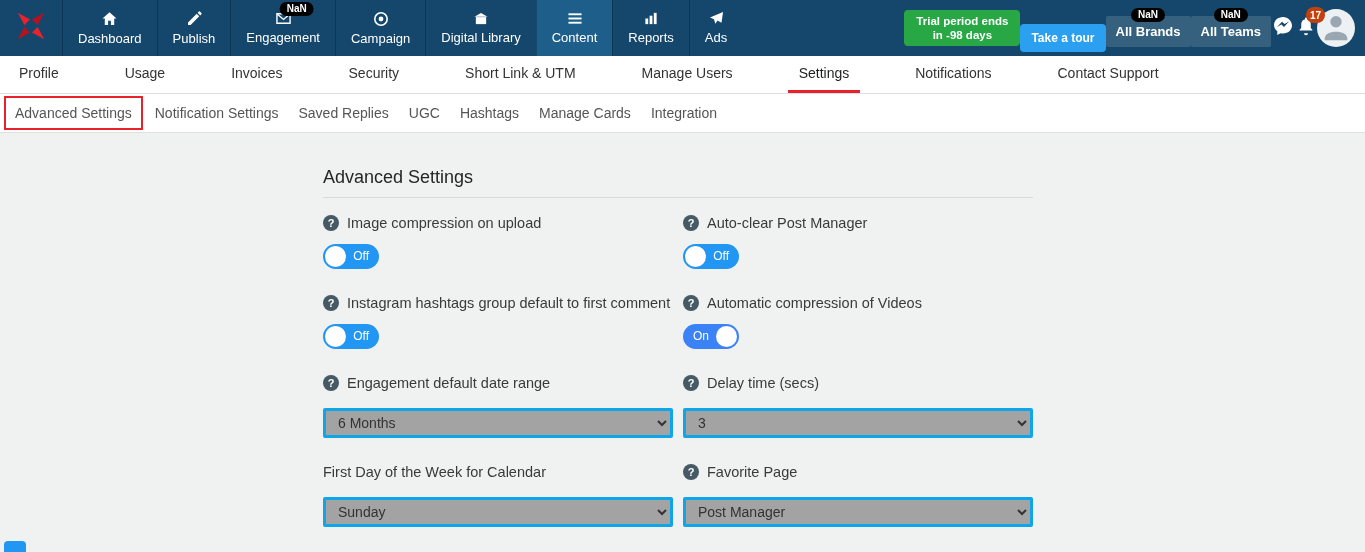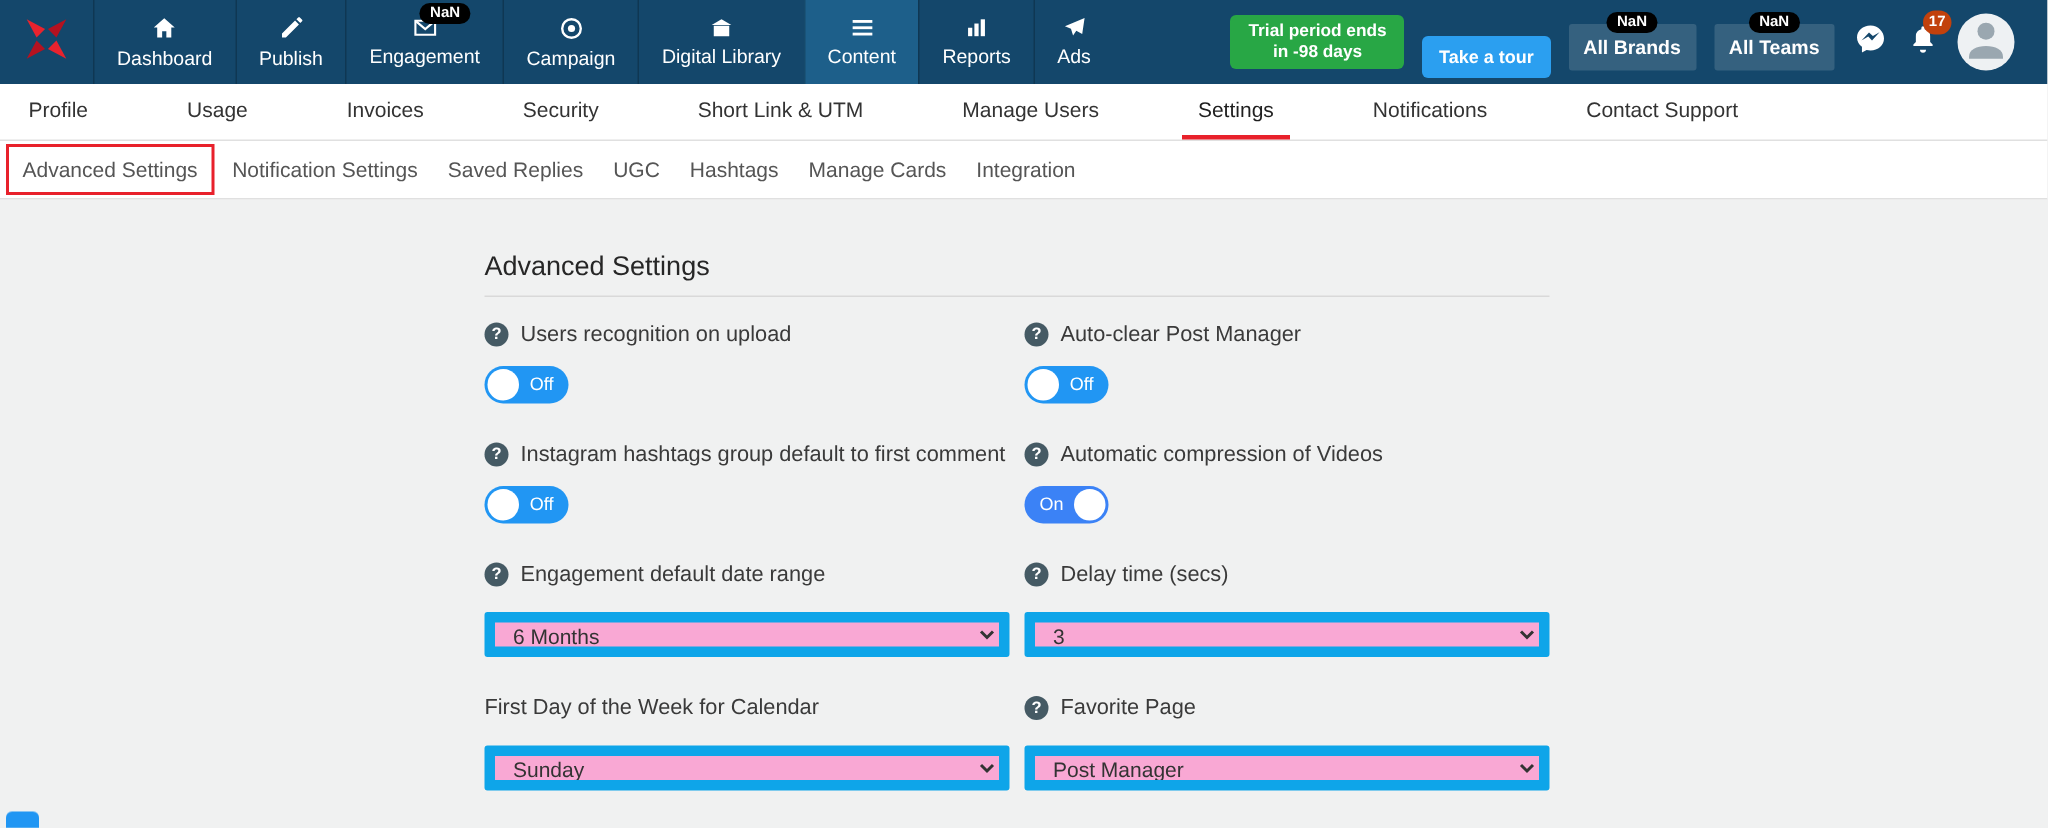--- a/index.html
+++ b/index.html
@@ -12,21 +12,21 @@
   .nav-item { display:flex; flex-direction:column; align-items:center; justify-content:center;
     gap:4px; padding:0 15px; font-size:13px; border-left:1px solid rgba(0,0,0,.22);
     cursor:pointer; white-space:nowrap; position:relative; }
   .nav-item:last-of-type { border-right:1px solid rgba(0,0,0,.22); }
   .nav-item.active { background:#1d5f8a; }
   .nav-item svg { display:block; }
   .badge { background:#000000; color:#fff; font-size:10px; font-weight:bold;
     border-radius:8px; padding:1px 7px; line-height:12px; }
   .nav-badge { position:absolute; top:2px; left:50%; transform:translateX(-10%); }
 
-  .top-right { margin-left:auto; display:flex; align-items:center; gap:12px; padding-right:22px; }
+  .top-right { margin-left:auto; display:flex; align-items:center; padding-right:10px; }
   .trial-btn { background:#28a745; border:none; color:#fff; border-radius:4px;
     padding:4px 12px; font-size:11.5px; font-weight:bold; line-height:14px; text-align:center; cursor:pointer;
     font-family:"Liberation Sans", sans-serif; }
   .tour-btn { background:#2b9ff0; border:none; color:#fff; border-radius:4px;
     padding:7px 11px; font-size:12px; font-weight:bold; cursor:pointer;
     font-family:"Liberation Sans", sans-serif;margin-top:20px; }
   .scope-box { position:relative; background:rgba(255,255,255,.14); border-radius:2px;
     padding:8px 10px; font-size:13px; font-weight:bold; cursor:pointer; margin-top:6px; }
   .scope-badge { position:absolute; top:-8px; left:50%; transform:translateX(-50%); }
   .icon-btn { position:relative; cursor:pointer; display:flex; align-items:center; }
@@ -63,22 +63,22 @@
   .toggle { width:56px; height:25px; border-radius:13px; position:relative; color:#fff;
     font-size:12px; cursor:pointer; }
   .toggle .knob { position:absolute; top:2px; width:21px; height:21px; border-radius:50%; background:#fff; }
   .toggle.off { background:#2196f3; }
   .toggle.off .knob { left:2px; }
   .toggle.off .t-label { position:absolute; right:10px; top:5px; }
   .toggle.on { background:#3b82f6; }
   .toggle.on .knob { right:2px; }
   .toggle.on .t-label { position:absolute; left:10px; top:5px; }
 
-  select { width:100%; height:30px; border:7px solid #0ea5e9; border-radius:2px;
-    background:#f9a8d4; font-size:14px; color:#333; padding:0 8px;
+  select { width:100%; height:30px; border:3px solid #0ea5e9; border-radius:2px;
+    background:#a3a3a3; font-size:14px; color:#333; padding:0 8px;
     font-family:"Liberation Sans", sans-serif; }
 
   .chat-sliver { position:fixed; left:4px; bottom:0; width:22px; height:11px;
     background:#2196f3; border-radius:4px 4px 0 0; }
 </style>
 </head>
 <body>
 
 <div class="topbar">
   <div class="logo-cell">
@@ -240,21 +240,21 @@
 
 <div class="content">
   <div class="section-title">Advanced Settings</div>
   <hr class="hr">
 
   <div class="settings-grid">
 
     <div class="setting-cell">
       <div class="setting-label">
         <span class="qicon">?</span>
-        <span>Users recognition on upload</span>
+        <span>Image compression on upload</span>
       </div>
       <div class="toggle off">
         <span class="knob"></span>
         <span class="t-label">Off</span>
       </div>
     </div>
 
     <div class="setting-cell">
       <div class="setting-label">
         <span class="qicon">?</span>

